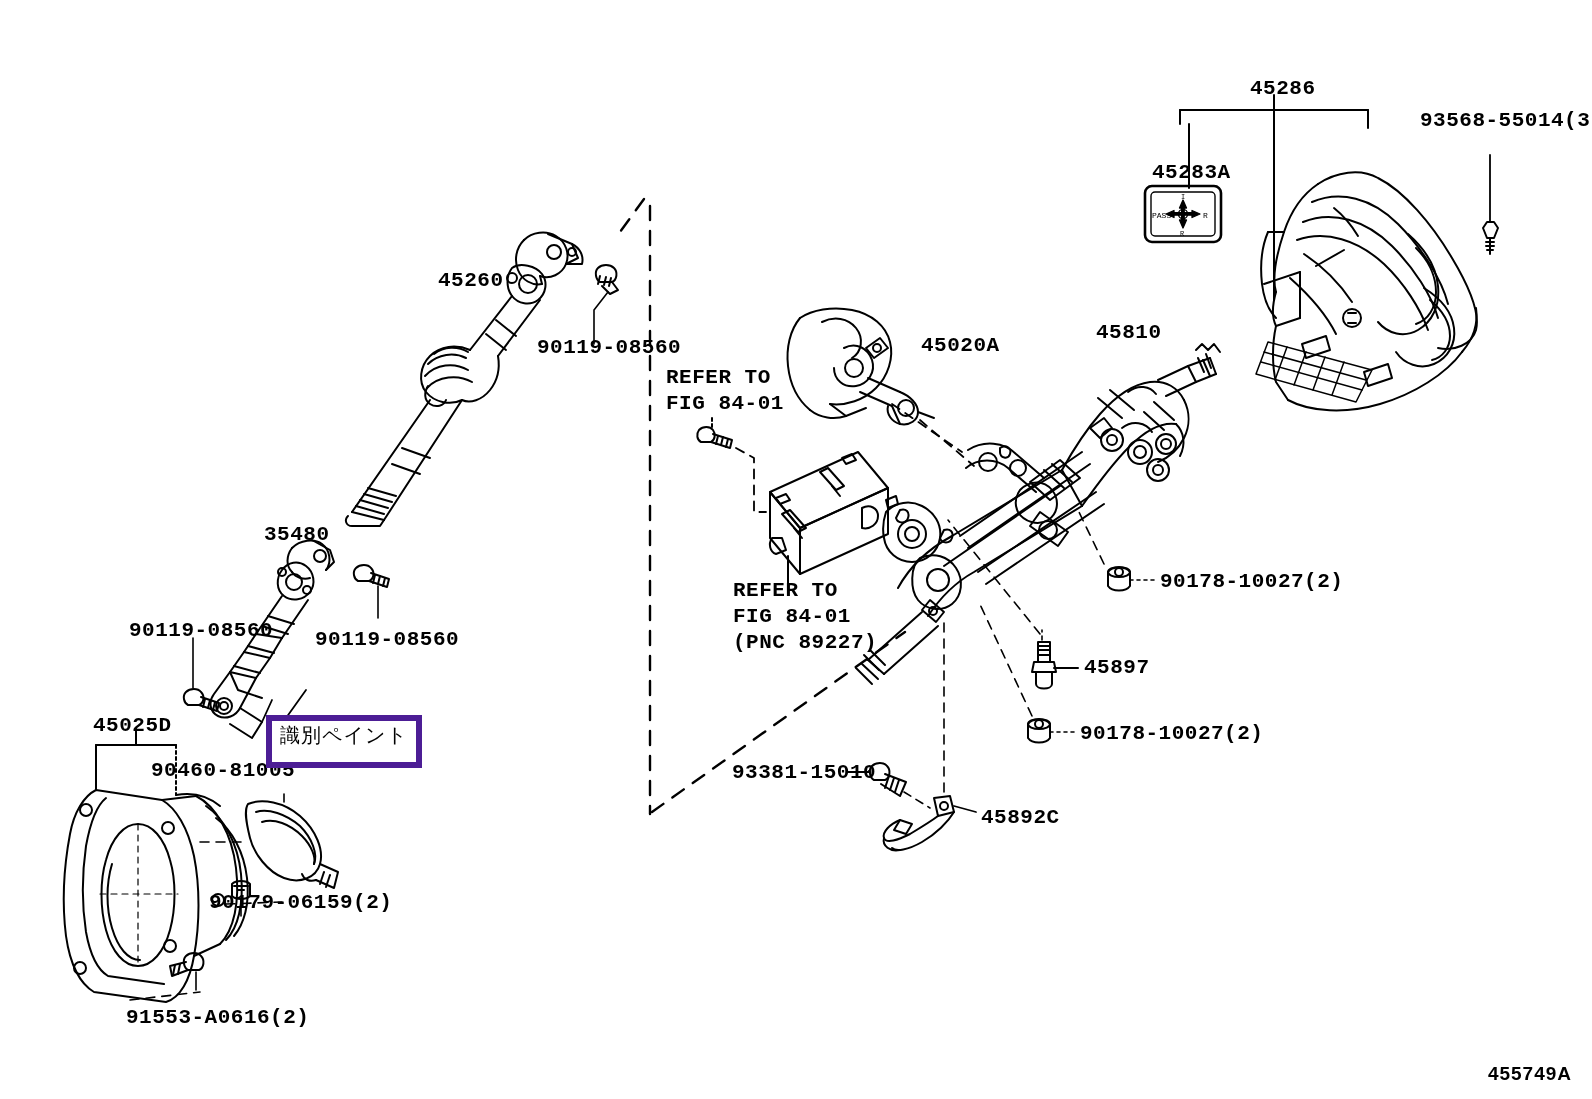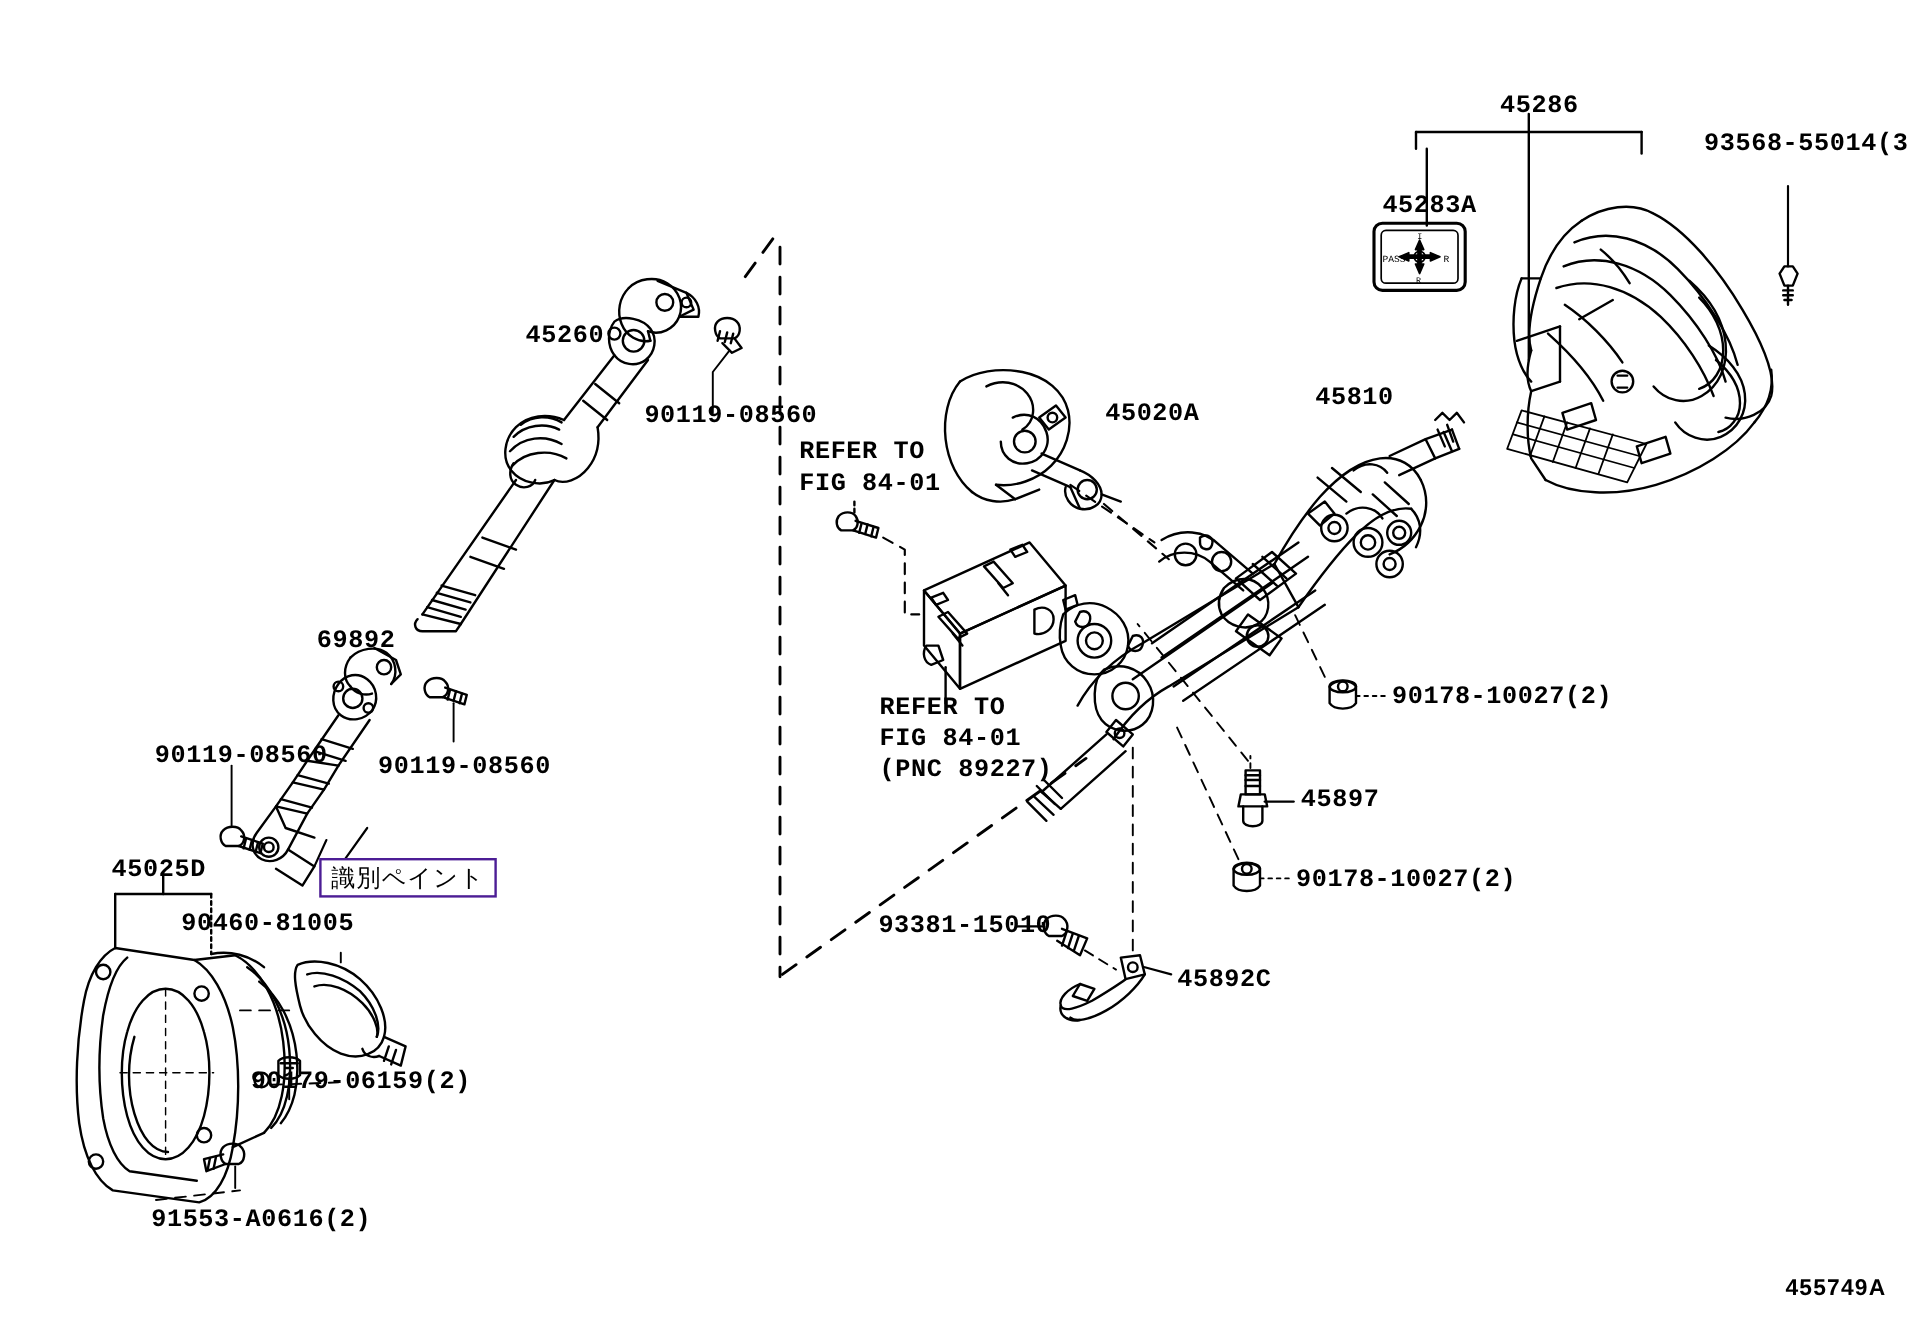--- a/index.html
+++ b/index.html
@@ -27,22 +27,22 @@
     letter-spacing:0.5px;
     color:#000;
     white-space:pre;
     line-height:25px;
   }
   .lbl.jp{
     font-family:"DejaVu Sans","Liberation Sans",sans-serif;
     font-weight:400;
     font-size:20px;
     letter-spacing:1px;
-    border:2px solid #4c1d95;
-    padding:3px 8px 4px 8px;
+    border:6px solid #4c1d95;
+    padding:3px 8px 16px 8px;
     background:#fff;
     line-height:22px;
   }
   .figid{
     position:absolute;
     right:20px;bottom:14px;
     font-family:"Liberation Sans","DejaVu Sans",sans-serif;
     font-size:19px;
     font-weight:700;
     letter-spacing:1px;
@@ -518,21 +518,21 @@
   <div class="lbl" style="left:1420px;top:108px;">93568-55014(3)</div>
 
   <div class="lbl" style="left:1096px;top:320px;">45810</div>
 
   <div class="lbl" style="left:921px;top:333px;">45020A</div>
 
   <div class="lbl" style="left:438px;top:268px;">45260</div>
 
   <div class="lbl" style="left:537px;top:335px;">90119-08560</div>
 
-  <div class="lbl" style="left:264px;top:522px;">69892</div>
+  <div class="lbl" style="left:264px;top:522px;">35480</div>
 
   <div class="lbl" style="left:129px;top:618px;">90119-08560</div>
 
   <div class="lbl" style="left:315px;top:627px;">90119-08560</div>
 
   <div class="lbl" style="left:93px;top:713px;">45025D</div>
 
   <div class="lbl" style="left:119px;top:758px;margin-left:32px;">90460-81005</div>
 
   <div class="lbl" style="left:177px;top:890px;margin-left:32px;">90179-06159(2)</div>

